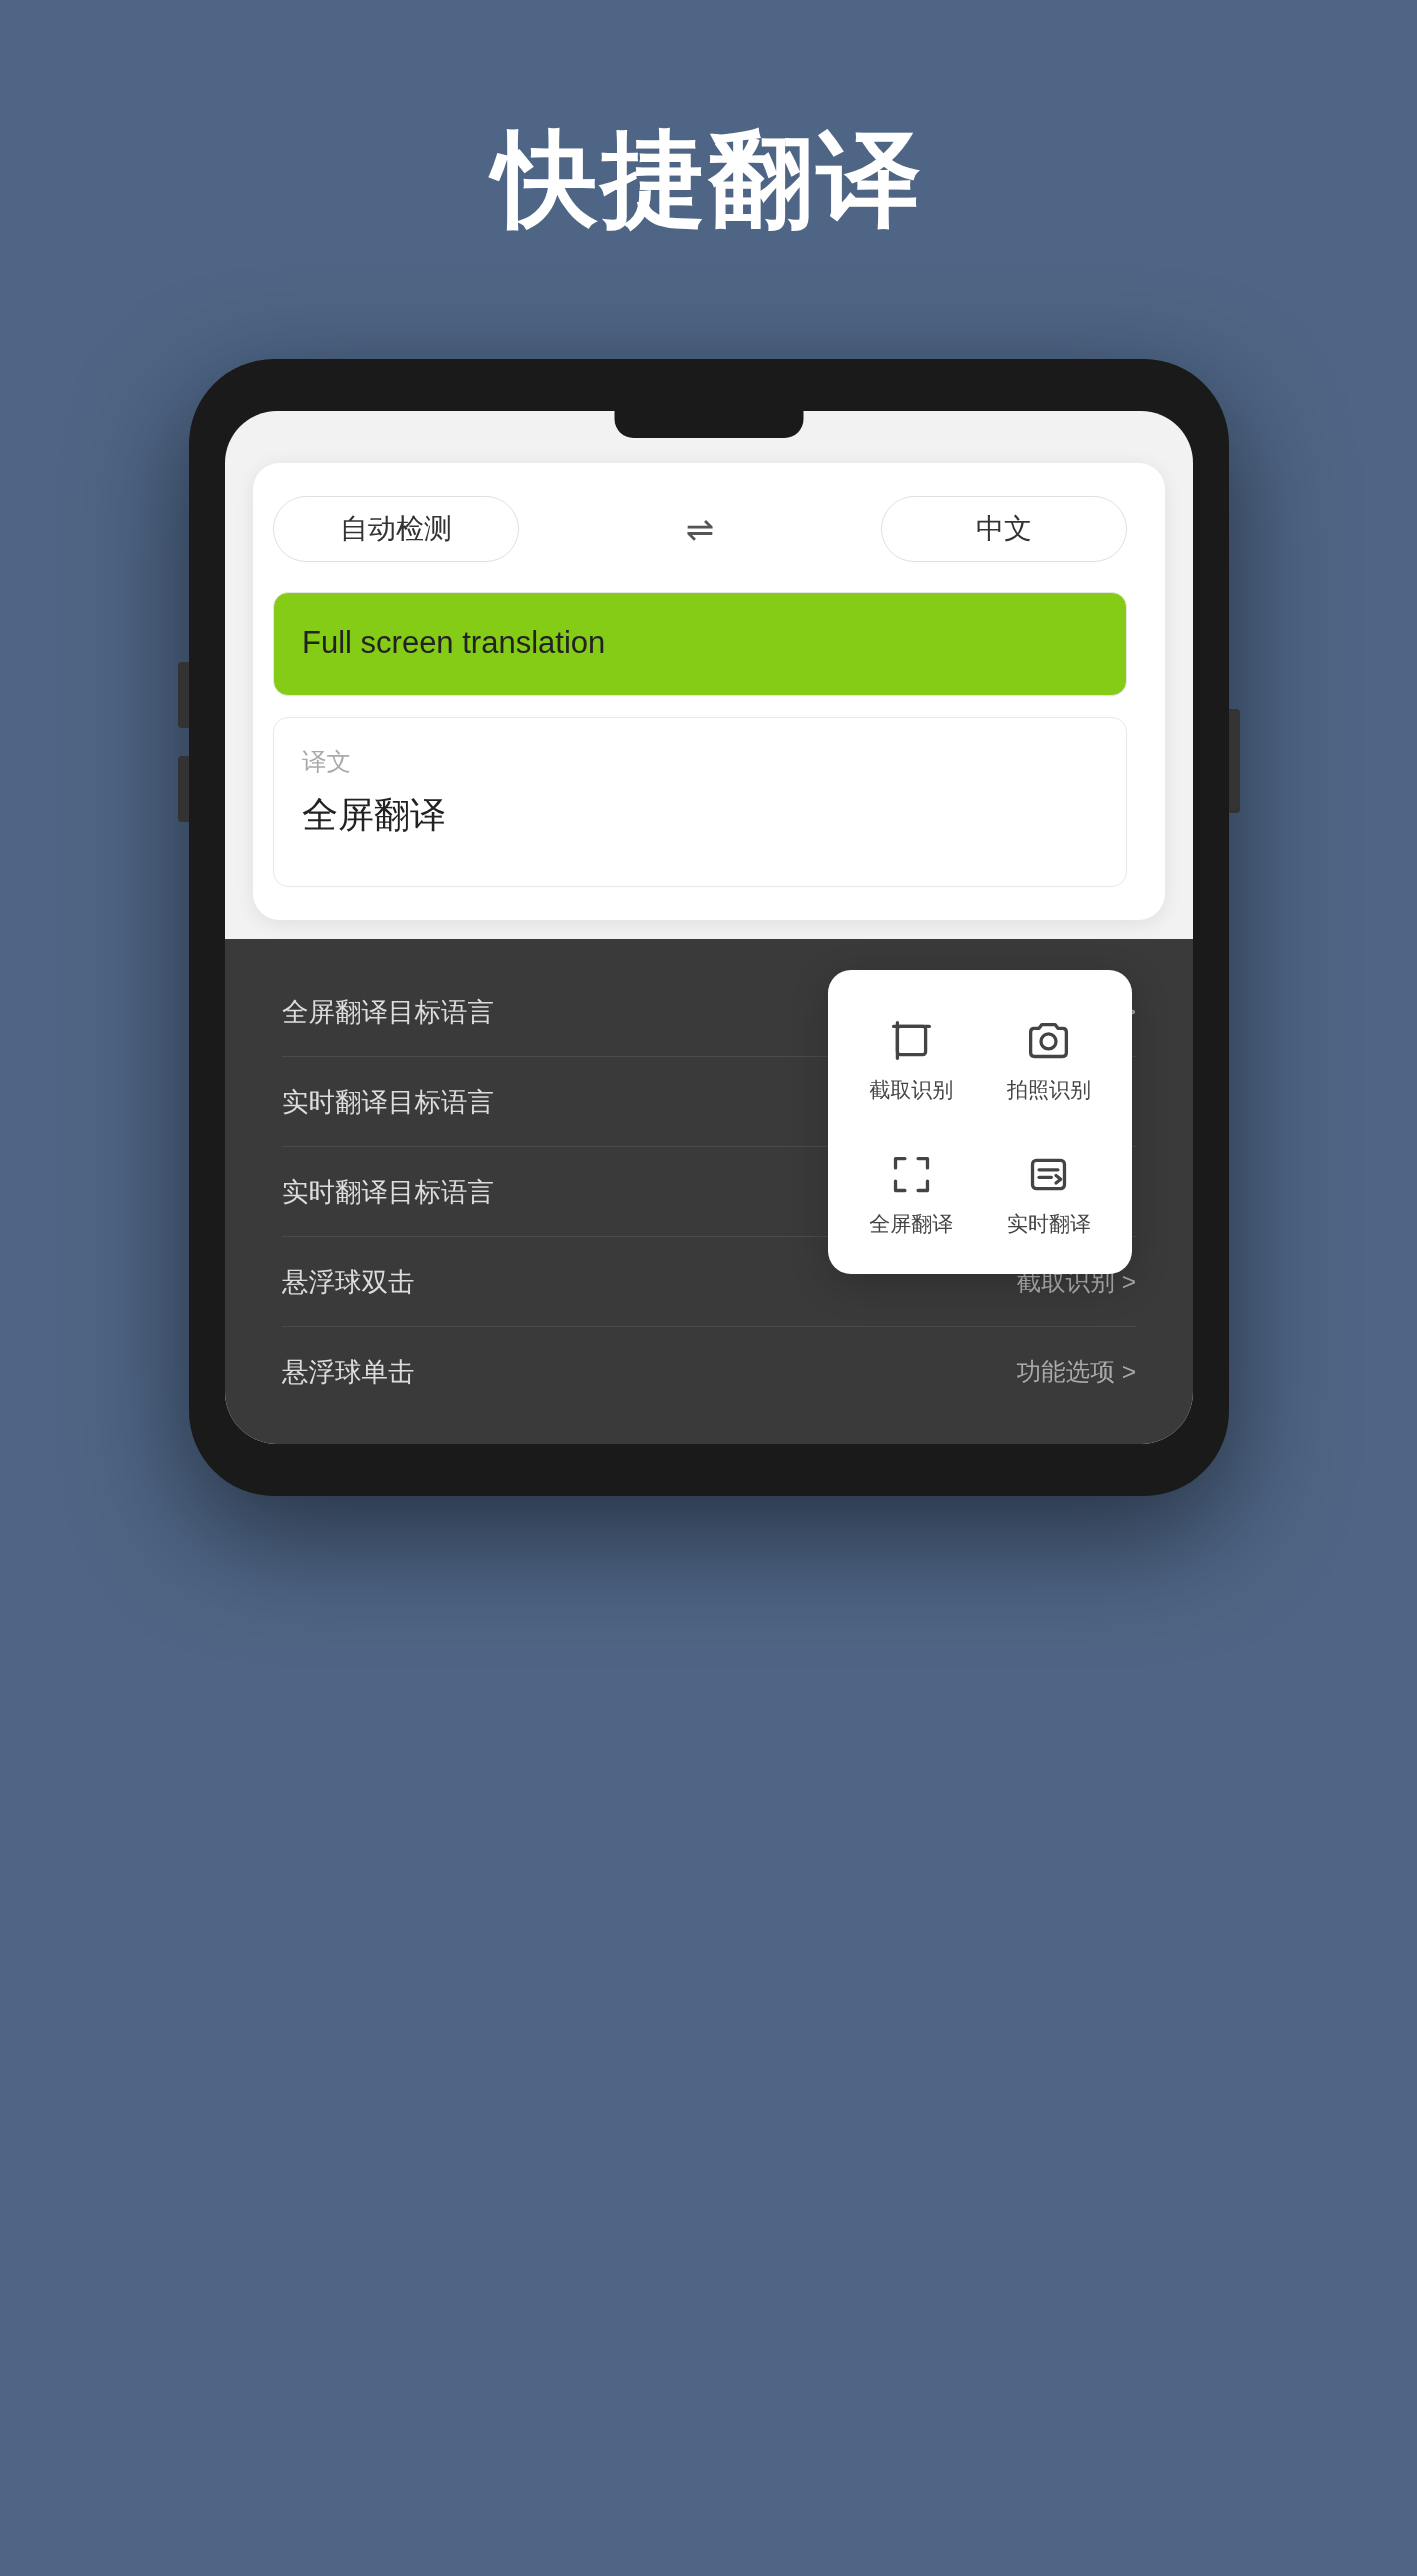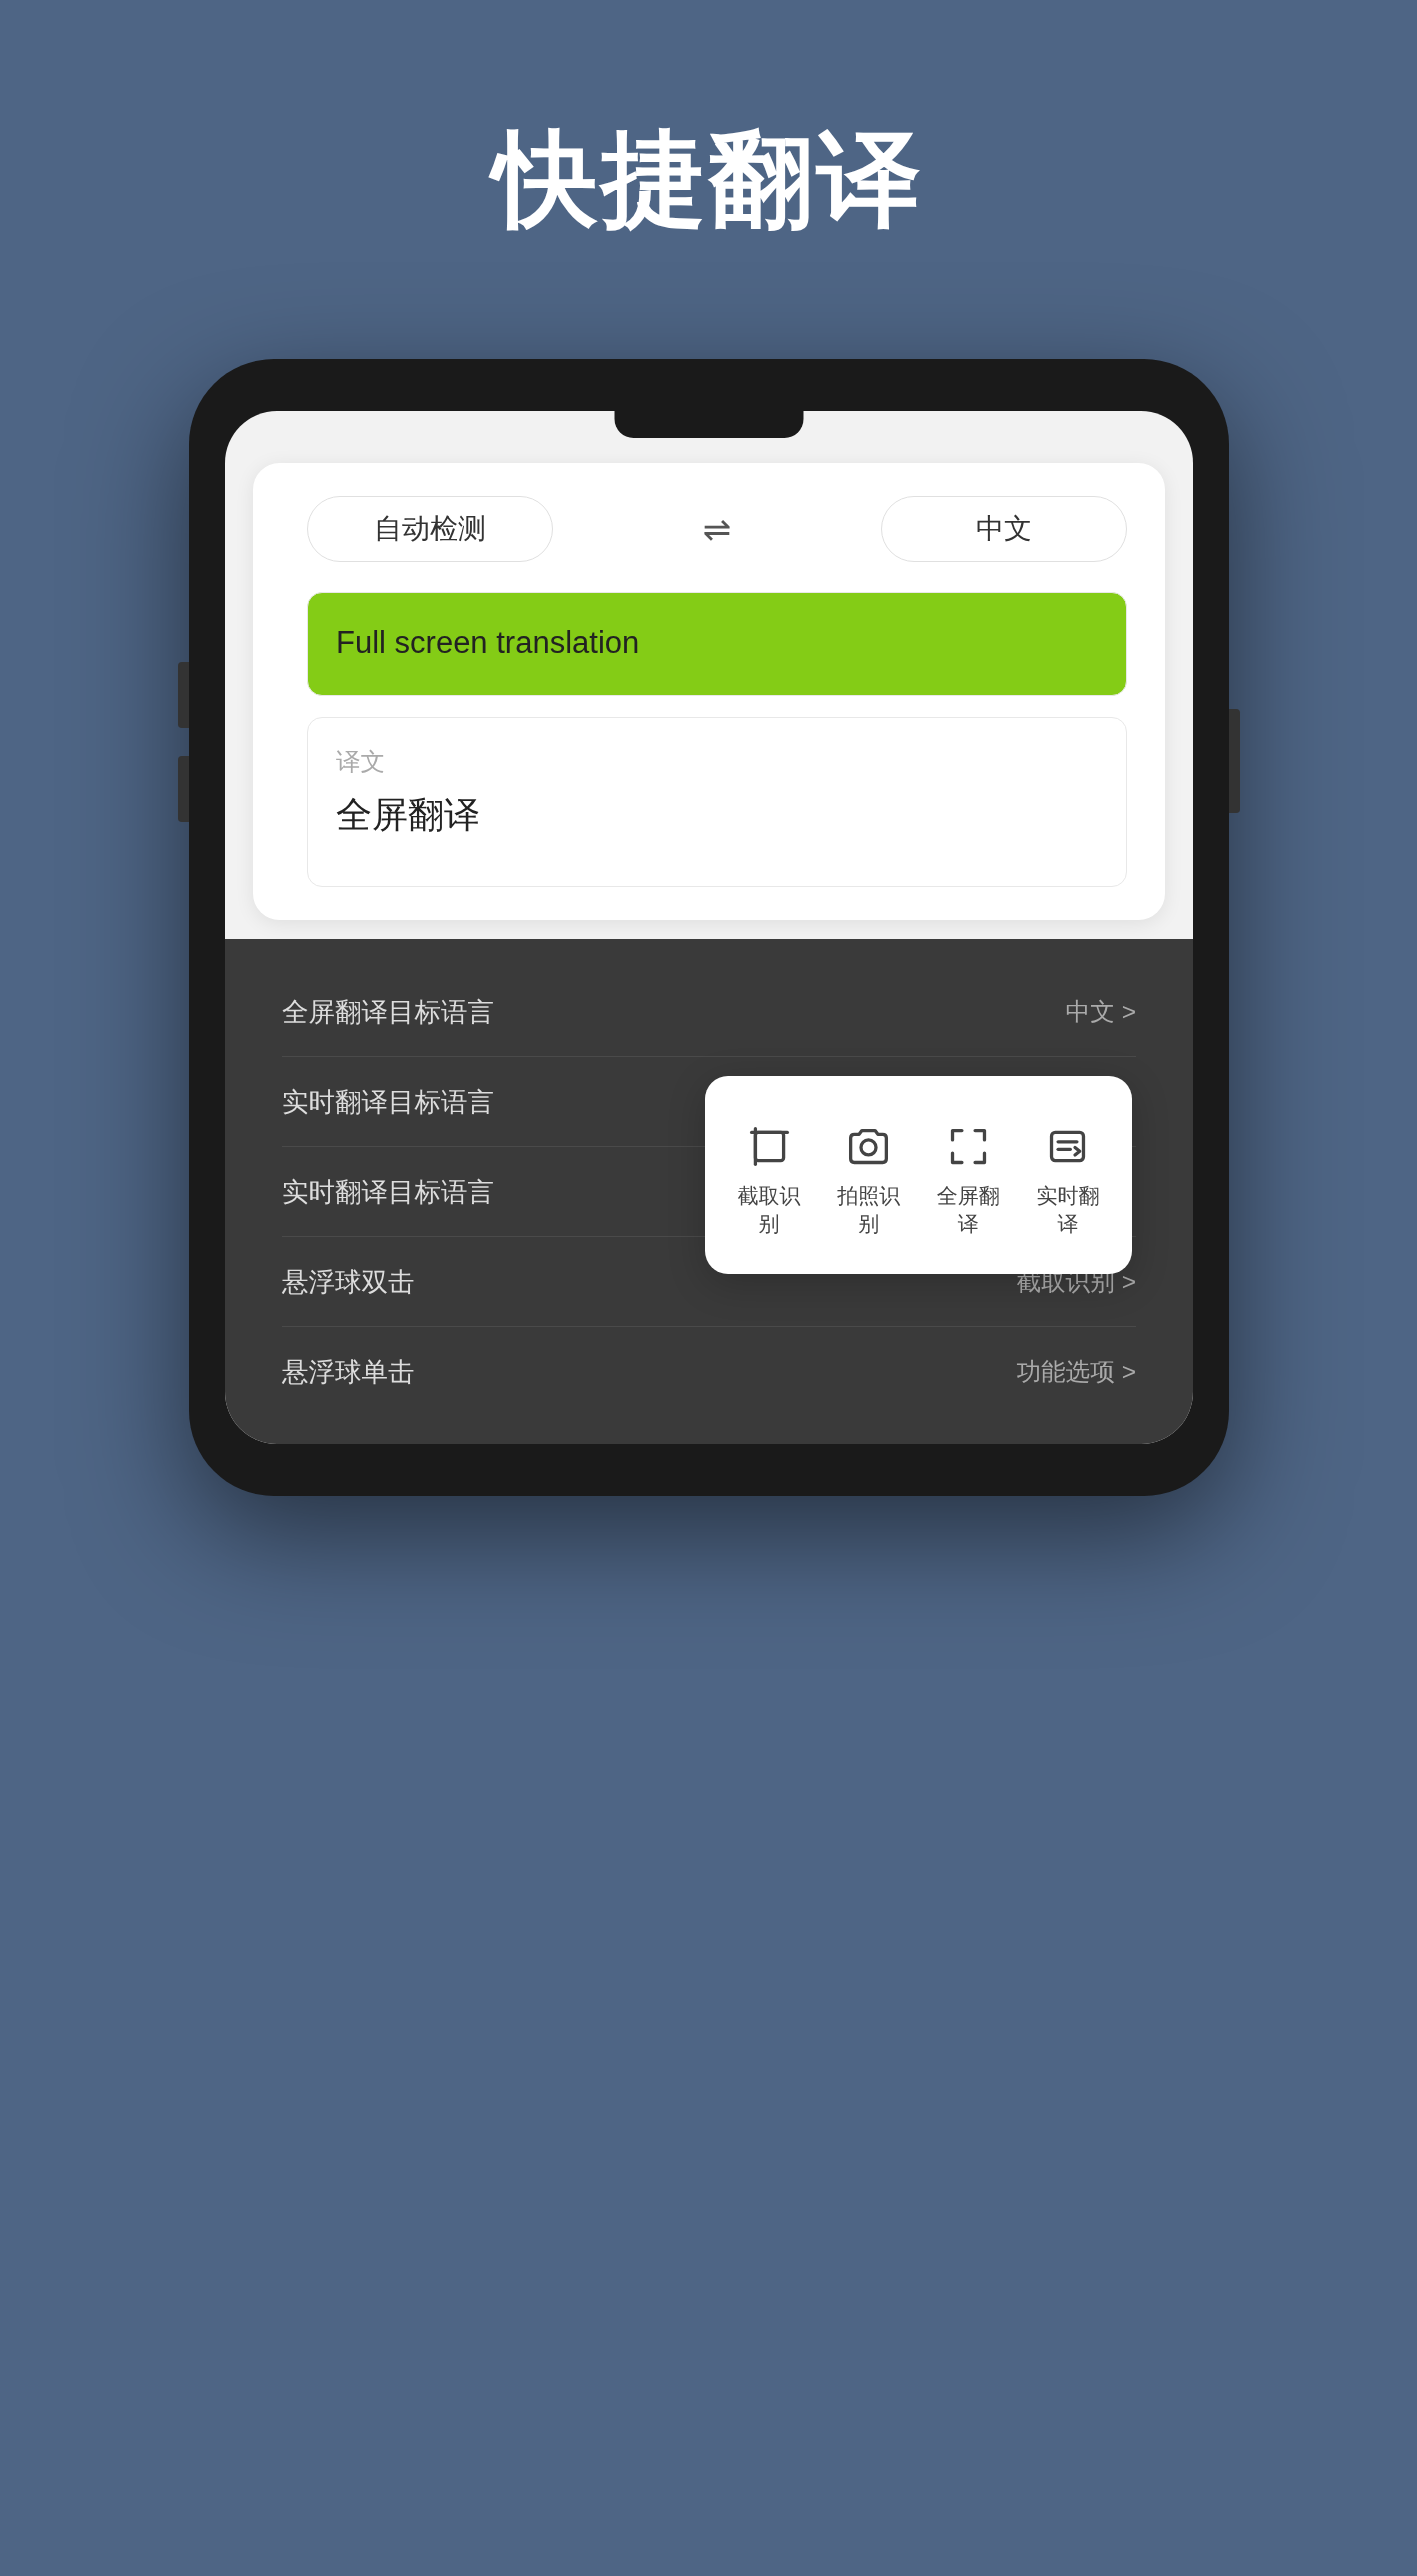--- a/index.html
+++ b/index.html
@@ -91,21 +91,21 @@
       overflow: hidden;
       width: 100%;
       position: relative;
     }
 
     
     .top-card {
       background: white;
       border-radius: 26.5px;
       margin: 52px 28px 19px 28px;
-      padding: 33px 38px 33px 54px;
+      padding: 33px 38px 33px 20px;
       box-shadow: 0 3.8px 19px rgba(0,0,0,0.08);
     }
 
     
     .lang-row {
       display: flex;
       align-items: center;
       justify-content: space-between;
       margin-bottom: 30px;
     }
@@ -198,24 +198,24 @@
     }
 
     
     .quick-popup {
       position: absolute;
       right: 61px;
       bottom: 170px;
       background: white;
       border-radius: 23px;
       padding: 26.5px 19px 19px 19px;
-      width: 427px;
+      width: 304px;
       box-shadow: 0 9.5px 38px rgba(0,0,0,0.2);
       display: grid;
-      grid-template-columns: 1fr 1fr 1fr 1fr;
+      grid-template-columns: 1fr 1fr;
       gap: 9.5px;
     }
 
     .quick-item {
       display: flex;
       flex-direction: column;
       align-items: center;
       padding: 17px 9.5px;
       gap: 9.5px;
     }

